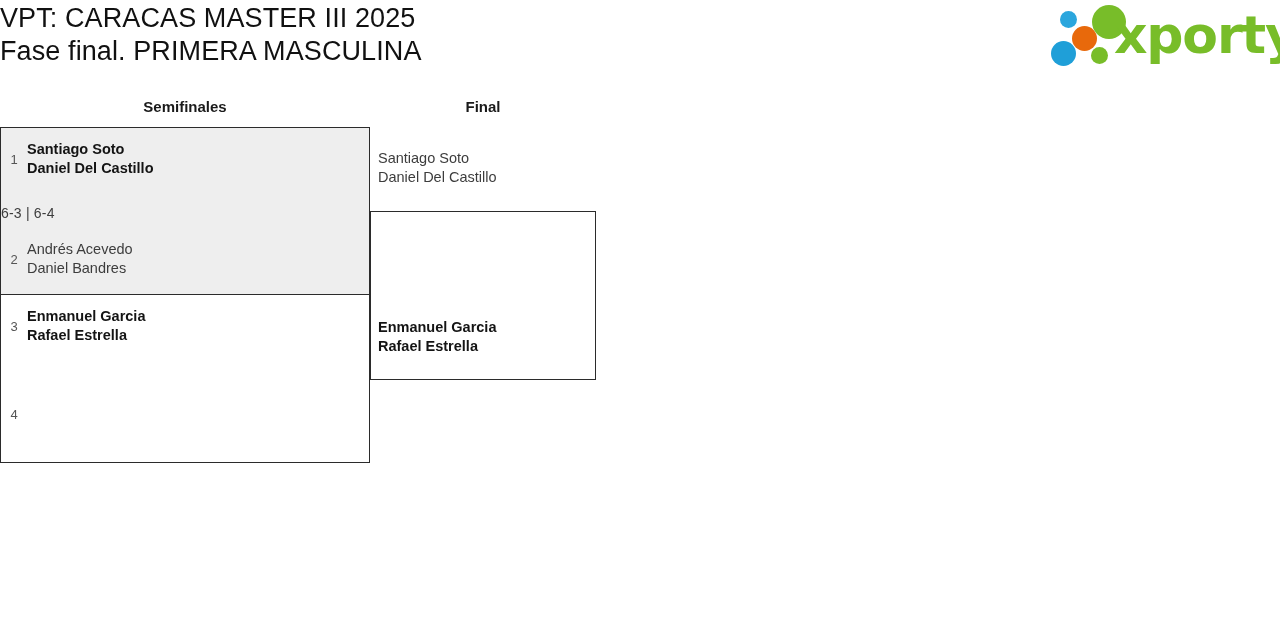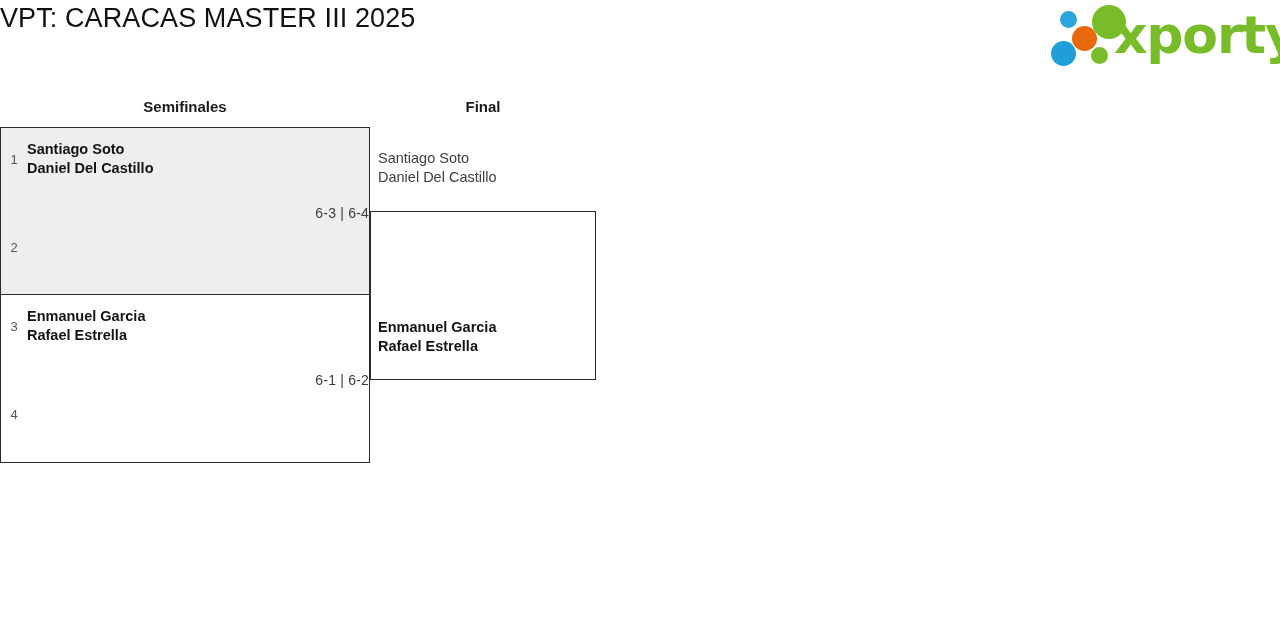--- a/index.html
+++ b/index.html
@@ -109,21 +109,21 @@
     font-family: "Liberation Sans", sans-serif;
   }
   .names { line-height: 19px; }
   .pname { font-size: 14.5px; white-space: nowrap; }
   .winner .pname { font-weight: 700; color: #141414; }
   .loser  .pname { font-weight: 400; color: #3d3d3d; }
 
   .score {
     position: absolute;
     left: 0; width: 100%;
-    text-align: right;
+    text-align: left;
     font-size: 14px;
     color: #3d3d3d;
     letter-spacing: 0.2px;
   }
   .score.sf { top: 77px; }
 
   
   .col-final {
     position: absolute;
     left: 370px; top: 211px;
@@ -146,20 +146,21 @@
   }
 </style>
 </head>
 <body>
 
 <div class="page">
 
   <div class="header">
     <div class="title-block">
       <div class="title-line">VPT: CARACAS MASTER III 2025</div>
+      <div class="title-line">Fase final. PRIMERA MASCULINA</div>
     </div>
 
     <div class="logo">
       <div class="logo-dots">
         <span class="dot dot-blue-sm" style="background: rgb(43, 166, 221);"></span>
         <span class="dot dot-orange" style="background: rgb(232, 105, 11);"></span>
         <span class="dot dot-green-lg" style="background: rgb(120, 189, 41);"></span>
         <span class="dot dot-blue-lg" style="background: rgb(31, 159, 216);"></span>
         <span class="dot dot-green-sm" style="background: rgb(120, 189, 41);"></span>
       </div>
@@ -176,32 +177,35 @@
       <div class="team top winner">
         <span class="seed">1</span>
         <span class="names">
           <div class="pname">Santiago Soto</div>
           <div class="pname">Daniel Del Castillo</div>
         </span>
       </div>
       <div class="score sf">6-3 | 6-4</div>
       <div class="team bottom loser">
         <span class="seed">2</span>
+        <span class="names">
+          <div class="pname">Andrés Acevedo</div>
+          <div class="pname">Daniel Bandres</div>
+        </span>
       </div>
     </div>
 
     <div class="match m2">
       <div class="team top winner">
         <span class="seed">3</span>
         <span class="names">
           <div class="pname">Enmanuel Garcia</div>
           <div class="pname">Rafael Estrella</div>
         </span>
       </div>
-      <div class="score sf">6-1 | 6-2</div>
       <div class="team bottom loser">
         <span class="seed">4</span>
       </div>
     </div>
 
   </div>
 
   <div class="col-final">
     <div class="final-team top loser">
       <div class="pname">Santiago Soto</div>

